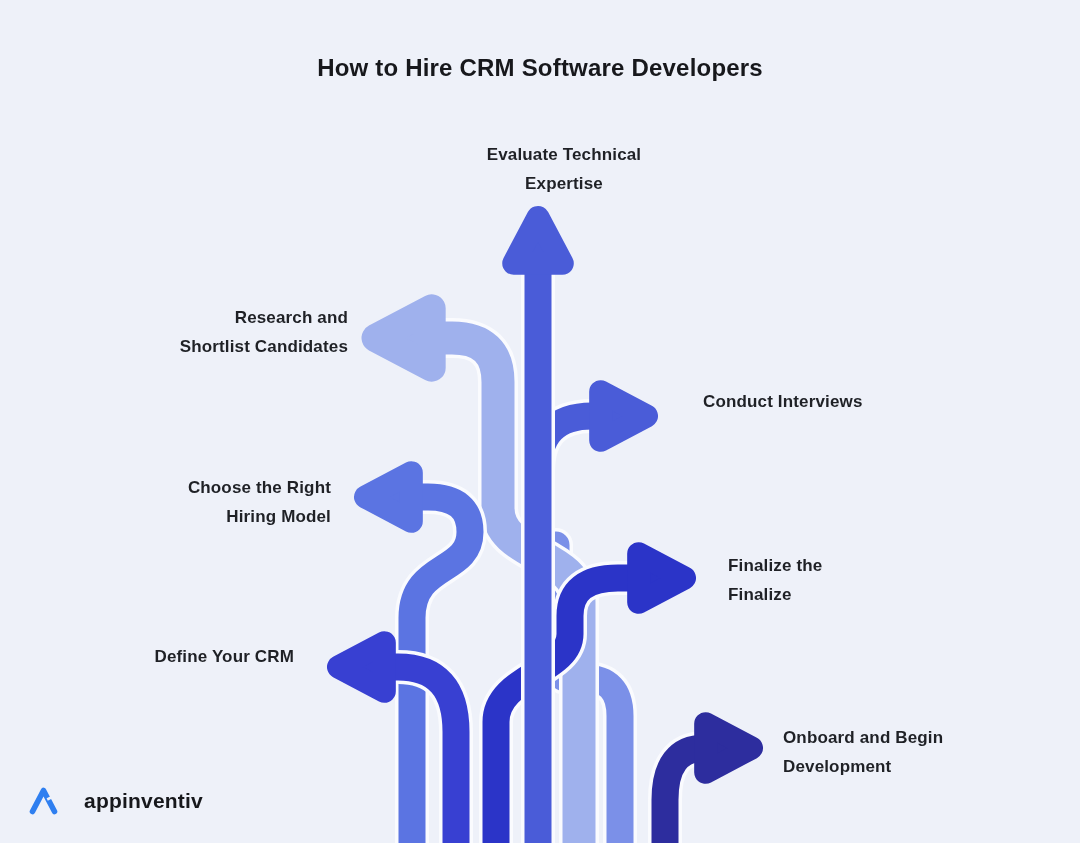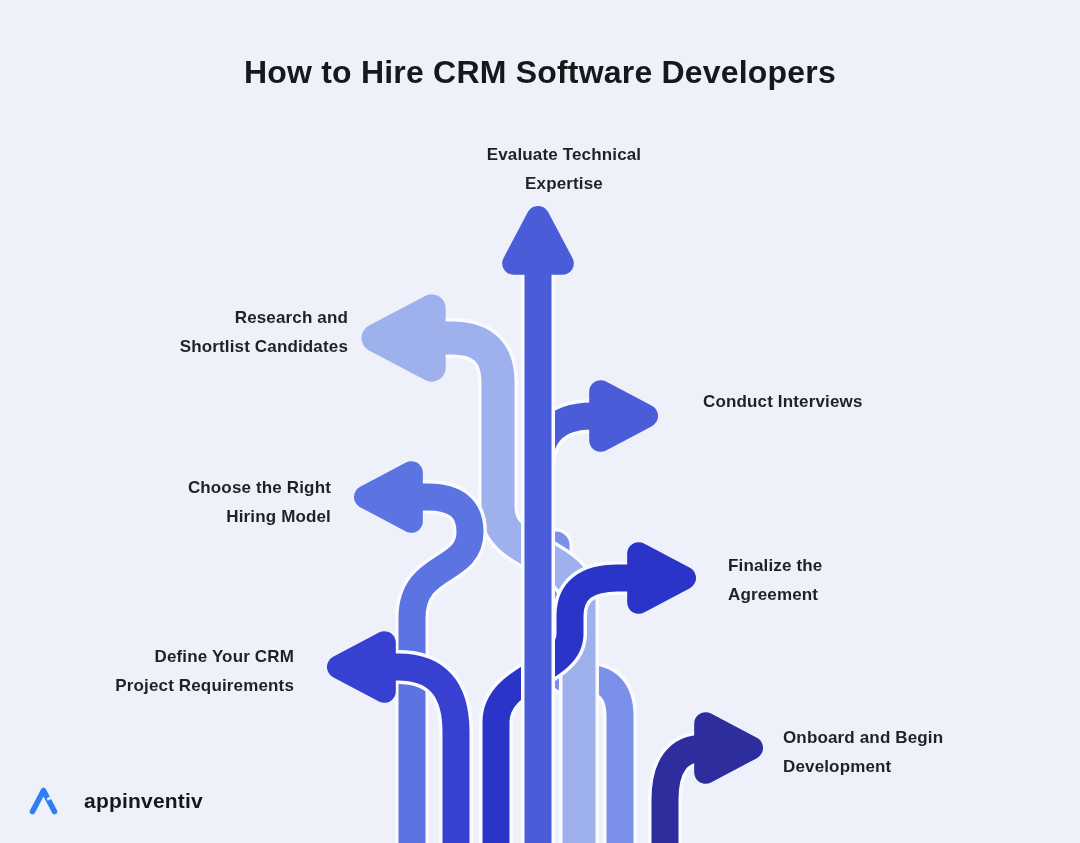--- a/index.html
+++ b/index.html
@@ -9,21 +9,21 @@
     font-family: "Liberation Sans", sans-serif;
     background: #eef1f9;
   }
   .stage { position: absolute; inset: 0; }
   svg.flow { position: absolute; left: 0; top: 0; overflow: hidden; }
 
   .title {
     position: absolute;
     top: 54px; left: 0; right: 0;
     text-align: center;
-    font-size: 32px;
+    font-size: 24px;
     font-weight: 700;
     letter-spacing: 0.2px;
     color: #17181c;
   }
 
   .step-label {
     position: absolute;
     font-size: 17px;
     font-weight: 600;
     line-height: 29px;
@@ -154,26 +154,25 @@
     <div>Conduct Interviews</div>
   </div>
 
   <div class="step-label align-right lbl-choose">
     <div>Choose the Right</div>
     <div>Hiring Model</div>
   </div>
 
   <div class="step-label align-left lbl-finalize">
     <div>Finalize the</div>
-    <div>Agreement</div>
+    <div>Finalize</div>
   </div>
 
   <div class="step-label align-right lbl-define">
     <div>Define Your CRM</div>
-    <div>Project Requirements</div>
   </div>
 
   <div class="step-label align-left lbl-onboard">
     <div>Onboard and Begin</div>
     <div>Development</div>
   </div>
 
   <div class="logo">
     <svg width="31" height="29" viewBox="0 0 31 29" aria-hidden="true">
       <path d="M4.5,25.5 L15.5,4.5 L26.5,25.5" fill="none" stroke-width="5.6" stroke-linecap="round" stroke-linejoin="round" stroke="#2f7ff0"></path>

